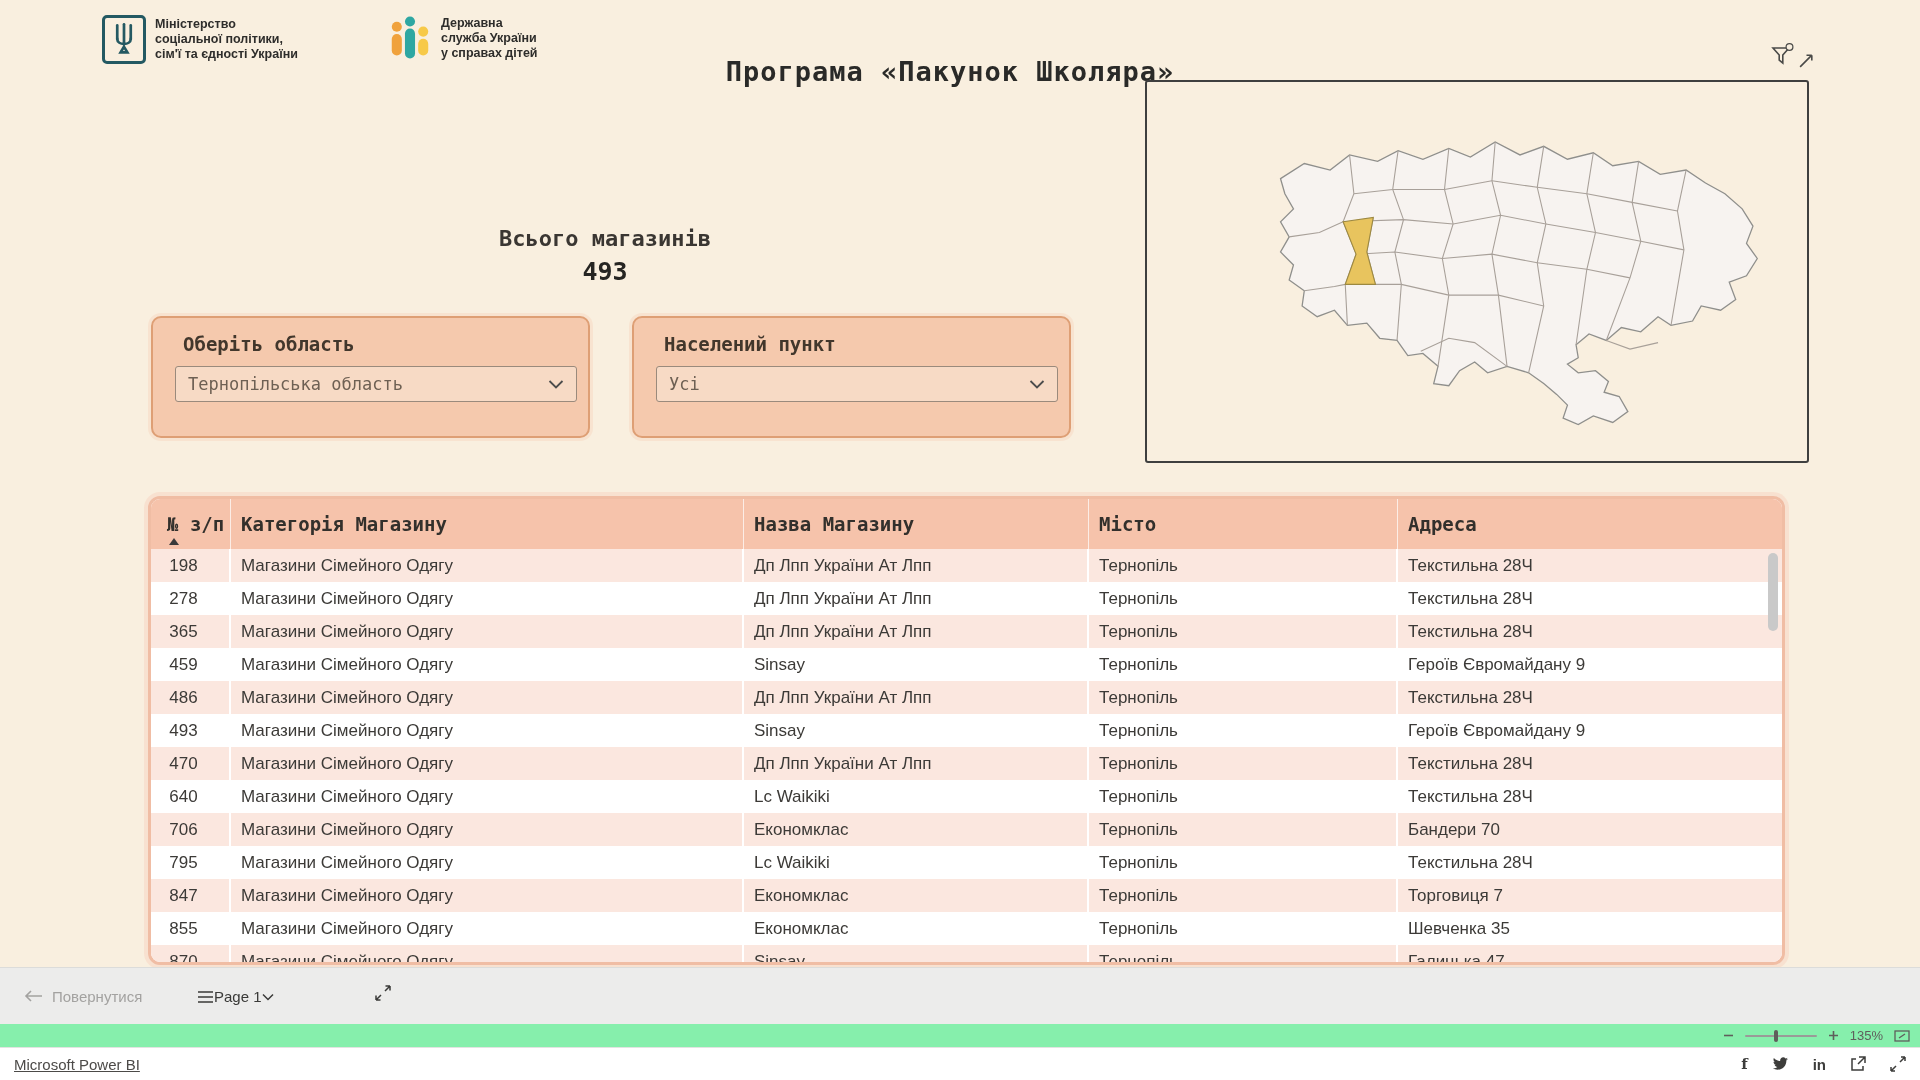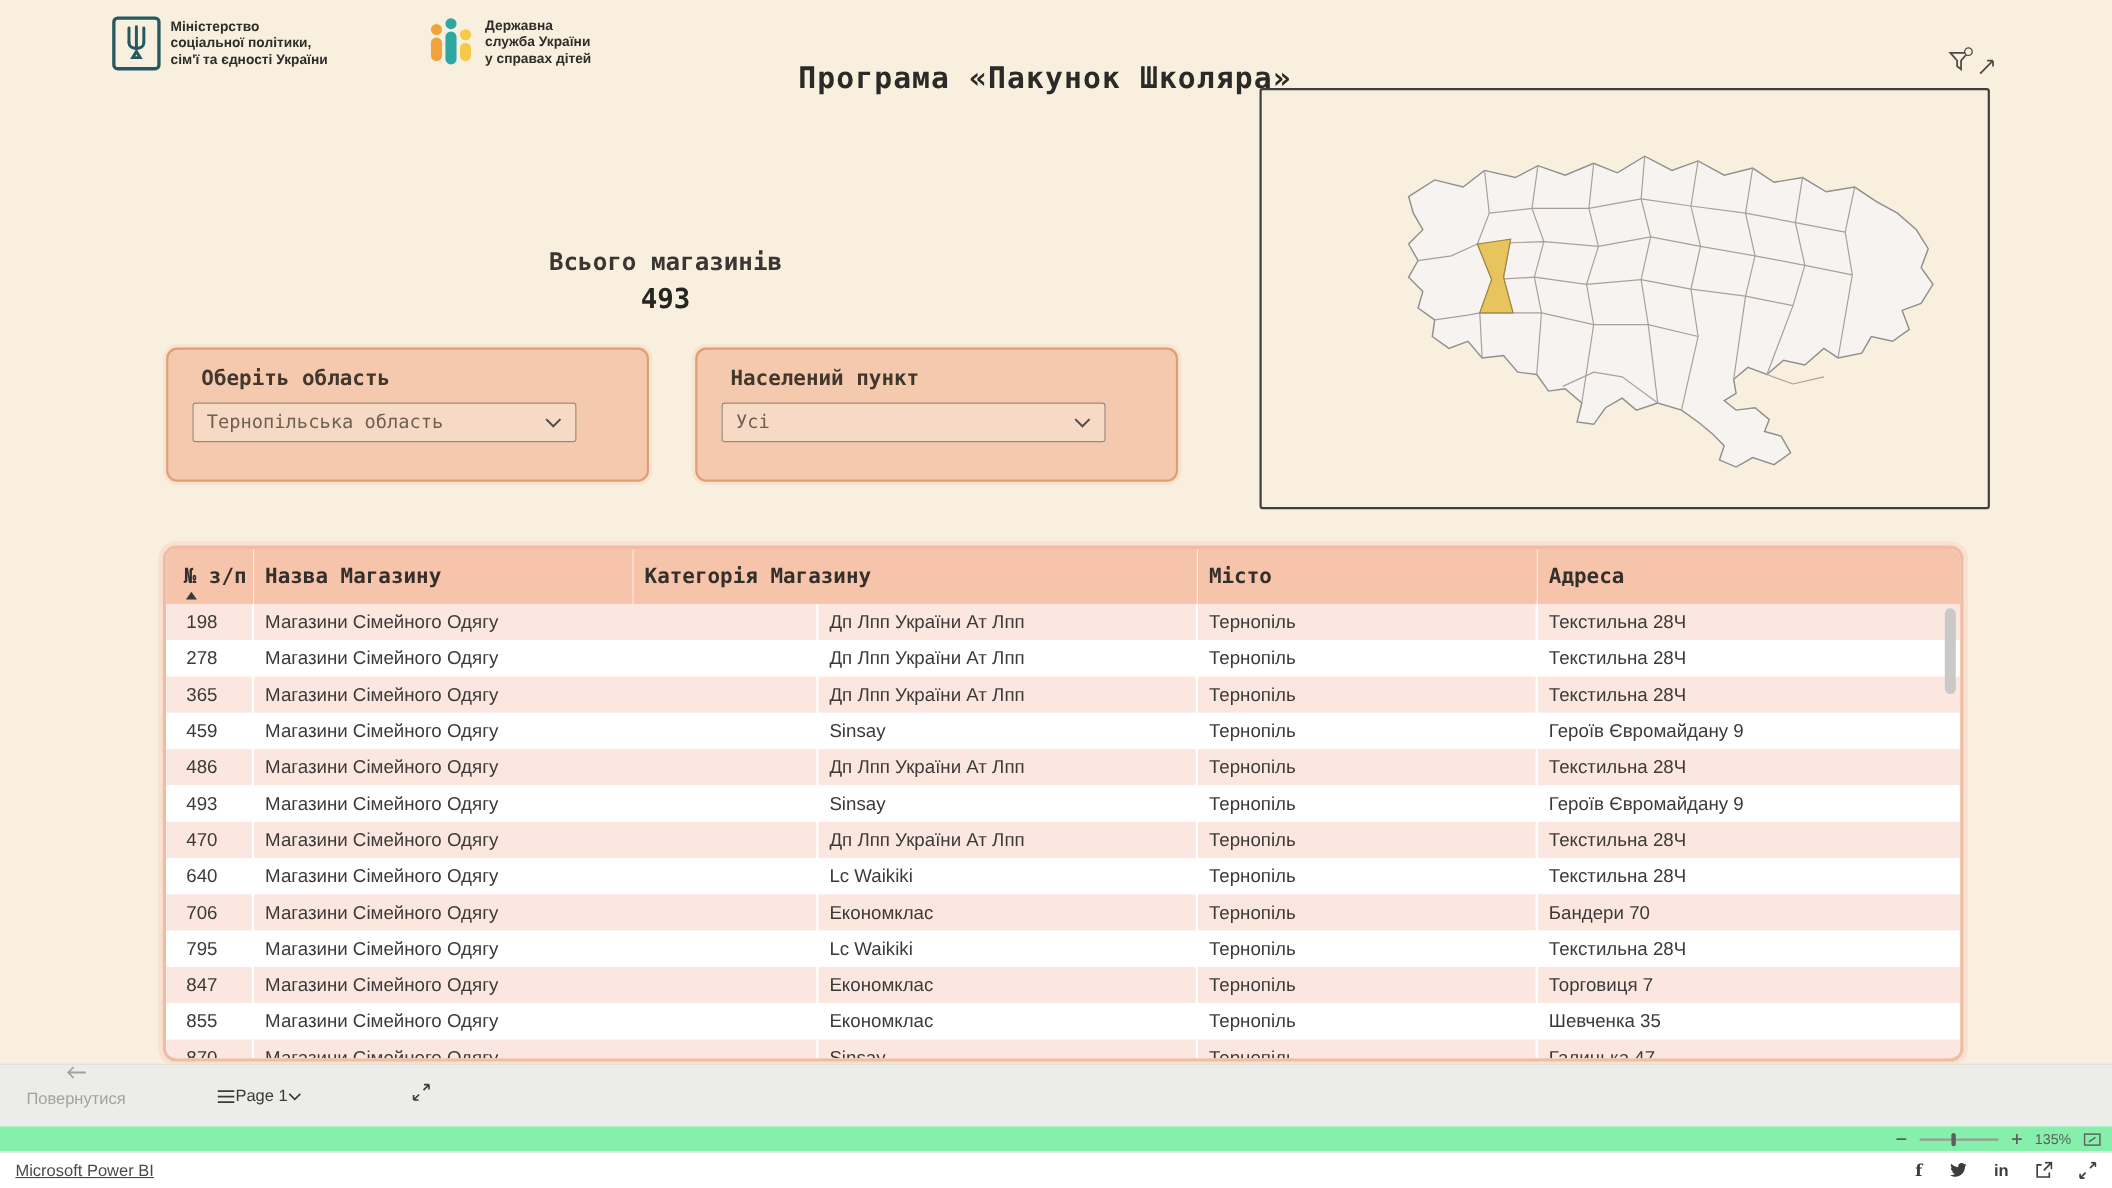--- a/index.html
+++ b/index.html
@@ -30,21 +30,21 @@
   .kpi-value { position:absolute; left:455px; top:257px; width:300px; text-align:center;
                font-family:"DejaVu Sans Mono", monospace; font-weight:bold; font-size:25px; color:#262522; }
 
   
   .card { position:absolute; top:316px; width:439px; height:122px; background:var(--card-bg,#f5c9ad);
           border:2px solid var(--card-border,#de9f75); border-radius:10px;
           box-shadow:0 0 0 3px rgba(246,205,180,.35); }
   .card-region { left:151px; } .card-settlement { left:632px; }
   .card-label { position:absolute; left:30px; top:15px; font-family:"DejaVu Sans Mono", monospace;
                 font-weight:bold; font-size:19px; color:#42372c; }
-  .dropdown { position:absolute; left:22px; top:48px; width:349px; height:36px;
+  .dropdown { position:absolute; left:22px; top:48px; width:402px; height:36px;
               background:#f7dac5; border:1px solid #9a8a7c; border-radius:3px;
               display:flex; align-items:center; justify-content:space-between;
               padding:0 12px; cursor:pointer; }
   .dropdown .dd-value { font-family:"DejaVu Sans Mono", monospace; font-size:17px; color:#6e6053;
                         white-space:nowrap; overflow:hidden; }
 
   
   .map-frame { position:absolute; left:1145px; top:80px; width:664px; height:383px;
                border:2px solid #3f3f3f; border-radius:3px; }
   .map-frame svg { position:absolute; left:30px; top:8px; width:604px; height:365px; }
@@ -74,21 +74,21 @@
   .c1 { width:80px; } .c2 { width:513px; } .c3 { width:345px; } .c4 { width:309px; } .c5 { flex:1; }
   .cell.c1 { text-align:center; padding-right:23px; }
   .t-scrollbar { position:absolute; right:3px; top:54px; bottom:6px; width:12px; }
   .t-scroll-thumb { position:absolute; top:0; left:1px; width:10px; height:78px;
                     background:#c9c9c9; border-radius:5px; }
 
   
   .nav-bar { position:absolute; left:0; top:967px; width:1920px; height:57px;
              background:#ececeb; border-top:1px solid #dcdcda; }
   .back-btn { position:absolute; left:24px; top:0; height:56px; display:flex; align-items:center; gap:9px;
-              color:#a3a2a0; font-size:15px; cursor:default;flex-direction:column; }
+              color:#a3a2a0; font-size:15px; cursor:default; }
   .page-select { position:absolute; left:183px; top:10px; height:37px; padding:0 14px;
                  display:flex; align-items:center; color:#3a3a38; font-size:15px; cursor:pointer; }
   .fit-page-btn { position:absolute; left:374px; top:16px; cursor:pointer; }
 
   
   .zoom-bar { position:absolute; left:0; top:1024px; width:1920px; height:23px; background:#86efac;
               display:flex; align-items:center; justify-content:flex-end; gap:11px; padding-right:10px; }
   .ztrack { position:relative; width:72px; height:2px; background:#9a9a98; border-radius:1px; cursor:pointer; }
   .zhandle { position:absolute; left:29px; top:-5px; width:4px; height:12px; background:#5f5e5c; border-radius:2px; }
   .zlevel { font-size:13px; color:#5f5e5c; }
@@ -213,22 +213,22 @@
         <polygon points="154,118 182,114 176,146 184,176 156,176 166,148" fill="var(--map-highlight,#e8c45e)" stroke="#9c8840" stroke-width="1"></polygon>
       </svg>
     </div>
 
     <div class="table-panel">
       <div class="t-header">
         <div class="hcell c1">
           <span>№ з/п</span>
           <span class="sort-arrow"></span>
         </div>
+        <div class="hcell c2">Категорія Магазину</div>
         <div class="hcell c3">Назва Магазину</div>
-        <div class="hcell c2">Категорія Магазину</div>
         <div class="hcell c4">Місто</div>
         <div class="hcell c5">Адреса</div>
       </div>
       <div class="t-body">
           <div class="t-row odd">
             <div class="cell c1">198</div>
             <div class="cell c2">Магазини Сімейного Одягу</div>
             <div class="cell c3">Дп Лпп України Ат Лпп</div>
             <div class="cell c4">Тернопіль</div>
             <div class="cell c5">Текстильна 28Ч</div>

